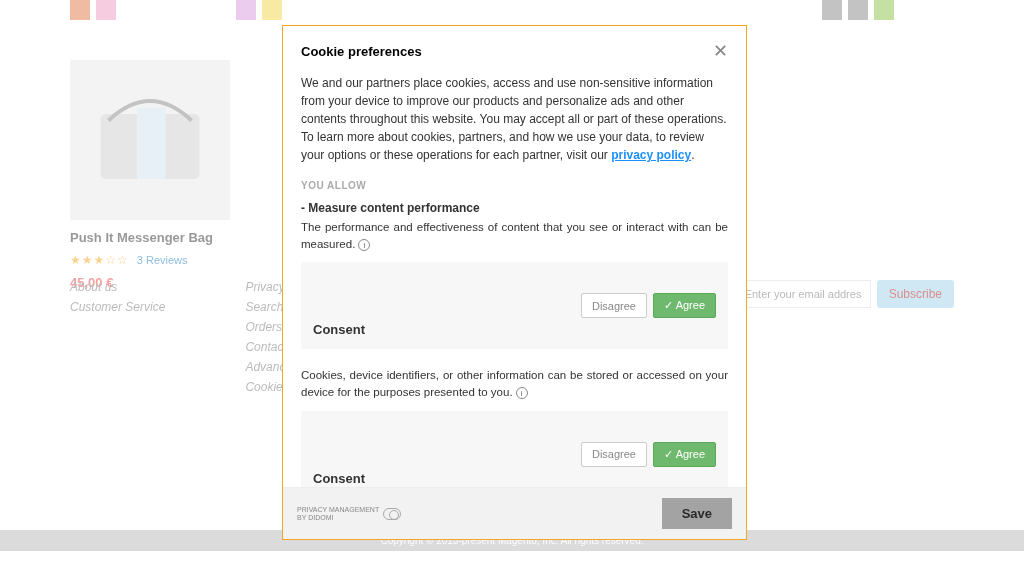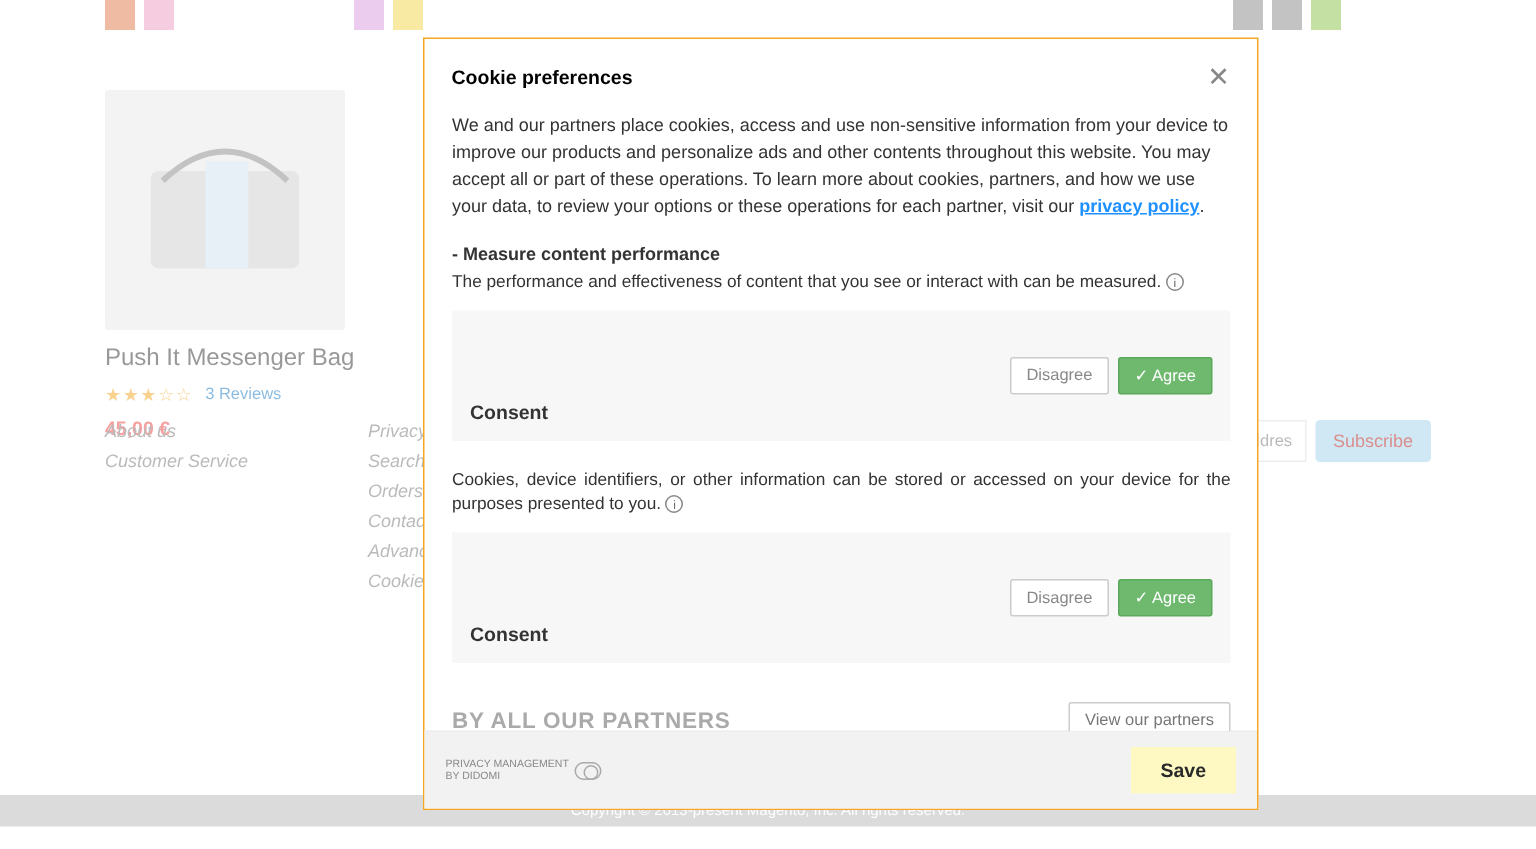--- a/index.html
+++ b/index.html
@@ -5,35 +5,35 @@
 * { margin:0; padding:0; box-sizing:border-box; font-family:-apple-system,BlinkMacSystemFont,"Segoe UI",sans-serif; }
 body { width:1024px; height:566px; background:#fff; position:relative; overflow:hidden; }
 
 
 .page-bg { position:absolute; inset:0; opacity:0.5; }
 .swatch-row { display:flex; gap:6px; }
 .swatch { width:20px; height:20px; }
 .products { display:flex; gap:40px; padding:0 70px; margin-top:40px; }
 .product { width:180px; }
 .product-img { width:160px; height:160px; background:#e8e8e8; border-radius:2px; display:flex; align-items:center; justify-content:center; }
-.product-name { font-size:16px; color:#333; margin-top:10px; }
+.product-name { font-size:13px; color:#333; margin-top:10px;font-weight:bold; }
 .rating { margin-top:8px; display:flex; align-items:center; gap:8px; }
 .stars { color:#f5a623; font-size:12px; letter-spacing:1px; }
 .reviews-link { color:#1979c3; font-size:11px; }
 .price { font-size:13px; font-weight:600; color:#ef4444; margin-top:8px; }
 .footer { position:absolute; bottom:15px; left:0; right:0; }
 .footer-cols { display:flex; padding:0 70px; gap:80px; font-size:12px; color:#777;font-style:italic; }
 .footer-col div { margin-bottom:6px; }
 .newsletter { position:absolute; right:70px; top:0; display:flex; gap:6px; }
 .newsletter-input { width:135px; height:28px; padding:0 8px; border:1px solid #ddd; font-size:11px; color:#aaa; }
 .subscribe-btn { background:#a3d3e8; color:#b91c1c; border:none; padding:0 12px; font-size:12px; height:28px; border-radius:3px; }
 .copyright { text-align:center; background:#b8b8b8; color:#fff; font-size:10px; padding:5px 0; margin-top:130px; }
 
 
-.modal { position:absolute; left:282px; top:25px; width:557px; height:515px; border:1px solid #f5a623; background:#fff; display:flex; flex-direction:column; }
+.modal { position:absolute; left:282px; top:25px; width:465px; height:515px; border:1px solid #f5a623; background:#fff; display:flex; flex-direction:column; }
 .modal-header { display:flex; justify-content:space-between; align-items:center; padding:14px 18px 4px; }
 .modal-title { font-size:13px; font-weight:700; }
 .close-x { color:#888; font-size:18px; cursor:pointer; }
 .modal-body { flex:1; overflow-y:auto; padding:8px 18px 12px; font-size:12px; color:#333; }
 .intro { line-height:1.5; margin-bottom:16px; }
 .privacy-link { color:#1e90ff; text-decoration:underline; font-weight:600; }
 .section-label { font-size:10px; color:#aaa; letter-spacing:0.5px; font-weight:600; }
 .purpose-title { font-size:12px; font-weight:700; margin:10px 0 4px; }
 .purpose-desc { font-size:11.5px; color:#333; line-height:1.45; margin-bottom:10px; text-align:justify; }
 .info-icon { display:inline-block; width:12px; height:12px; border:1px solid #888; border-radius:50%; font-size:8px; line-height:11px; text-align:center; color:#666; margin-left:3px; }
@@ -43,21 +43,21 @@
 .btn-disagree { background:#fff; border:1px solid #ccc; color:#888; font-size:11px; padding:5px 10px; border-radius:2px; cursor:pointer; }
 .btn-agree { background:#6fb96f; border:1px solid #5aa85a; color:#fff; font-size:11px; padding:5px 10px; border-radius:2px; cursor:pointer; }
 .btn-agree::before { content:"✓ "; }
 .partners-row { display:flex; justify-content:space-between; align-items:center; padding:8px 0 4px; }
 .partners-label { font-size:15px; color:#aaa; letter-spacing:0.5px; font-weight:600; }
 .btn-view-partners { background:#fff; border:1px solid #ccc; color:#777; font-size:11px; padding:5px 10px; border-radius:2px; cursor:pointer; }
 .modal-footer { background:#f2f2f2; padding:10px 14px; display:flex; justify-content:space-between; align-items:center; border-top:1px solid #eee; }
 .didomi { font-size:7px; color:#888; line-height:1.1; display:flex; align-items:center; gap:4px; }
 .didomi-icon { width:18px; height:12px; border:1px solid #aaa; border-radius:6px; position:relative; }
 .didomi-icon::after { content:""; position:absolute; right:1px; top:1px; width:8px; height:8px; border:1px solid #aaa; border-radius:50%; }
-.btn-save { background:#fef9c3; border:none; color:#2a2a2a; font-weight:700; font-size:13px; padding:8px 20px; cursor:pointer; }
+.btn-save { background:#a3a3a3; border:none; color:#2a2a2a; font-weight:700; font-size:13px; padding:8px 20px; cursor:pointer; }
 </style>
 </head>
 <body>
 
 <div class="page-bg">
   <div style="display:flex;gap:120px;padding:0 70px;">
     <div class="swatch-row">
       <div class="swatch" style="background:#e07b4a"></div>
       <div class="swatch" style="background:#ec9bc3"></div>
     </div>
@@ -118,20 +118,21 @@
 
 <div class="modal">
   <div class="modal-header">
     <div class="modal-title">Cookie preferences</div>
     <div class="close-x">✕</div>
   </div>
   <div class="modal-body">
     <p class="intro">
       <span>We and our partners place cookies, access and use non-sensitive information from your device to improve our products and personalize ads and other contents throughout this website. You may accept all or part of these operations. To learn more about cookies, partners, and how we use your data, to review your options or these operations for each partner, visit our </span><a class="privacy-link">privacy policy</a>.
     </p>
+    <div class="section-label">YOU ALLOW</div>
 
     <div class="purpose-title"> - Measure content performance</div>
     <div class="purpose-desc">
       <span>The performance and effectiveness of content that you see or interact with can be measured.</span><span class="info-icon">i</span>
     </div>
     <div class="consent-row">
       <span class="consent-label">Consent</span>
       <div class="consent-btns">
         <button class="btn-disagree">Disagree</button>
         <button class="btn-agree">Agree</button>

